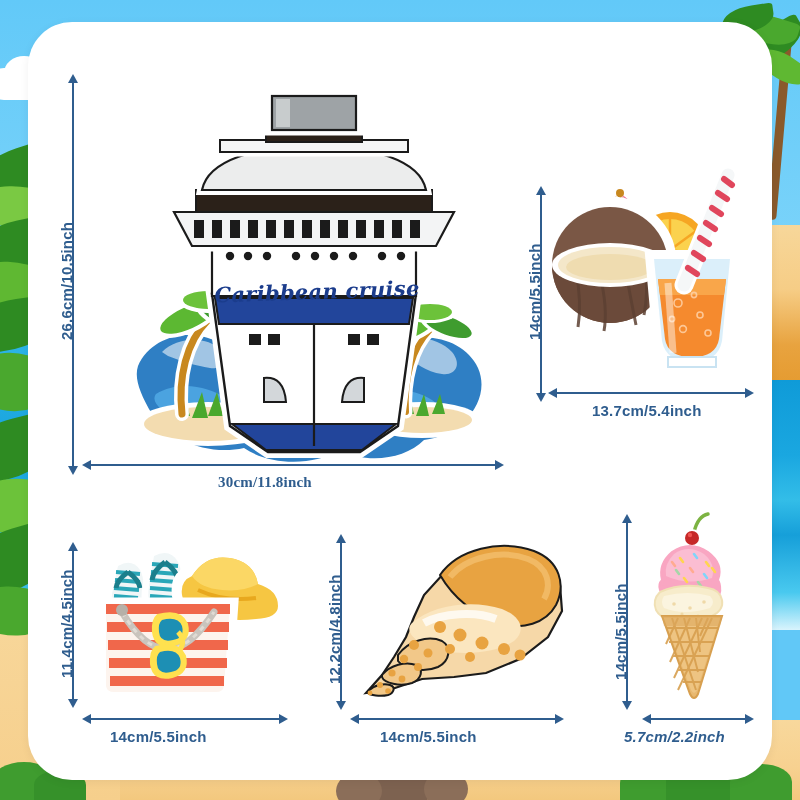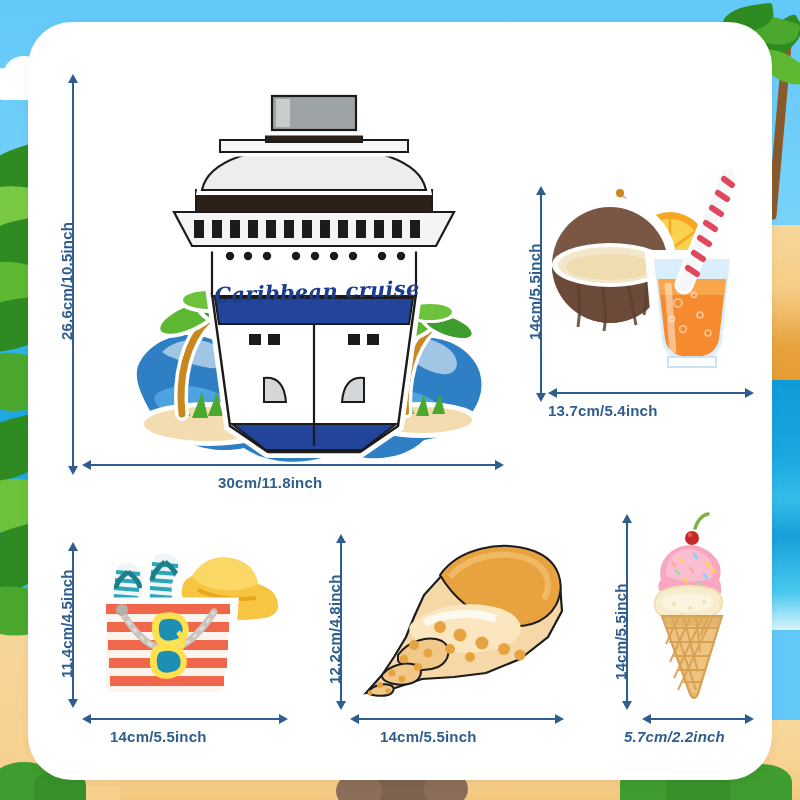--- a/index.html
+++ b/index.html
@@ -299,21 +299,21 @@
       </svg>
 
       
       <div class="ship-title">Caribbean cruise</div>
     </div>
 
     <div class="arrow-v" style="left:44px; top:60px; height:385px;"></div>
     <div class="dim-label vert" style="left:30px; top:318px;">26.6cm/10.5inch</div>
 
     <div class="arrow-h" style="left:62px; top:442px; width:406px;"></div>
-    <div class="dim-label" style="left:190px; top:452px;">30cm/11.8inch</div>
+    <div class="dim-label" style="left:190px; top:452px;font-family:Liberation Serif, serif;">30cm/11.8inch</div>
 
     <div class="item" style="left:500px; top:145px; width:216px; height:215px;">
       <svg viewBox="0 0 216 215" width="216" height="215">
 
         <path d="M46 62 L92 22 L138 62 Z" fill="#ffffff" stroke="#ffffff" stroke-width="8"></path>
         <path d="M50 60 L92 26 L134 60 Z" fill="#e8417f"></path>
         <path d="M74 40 L92 26 L92 60 L64 60 Z" fill="#f7efd4"></path>
         <path d="M110 44 L92 26 L92 60 L122 60 Z" fill="#f7efd4" opacity=".7"></path>
         <path d="M44 58 q-14 4 -10 14 q10 -2 16 -8 Z" fill="#e8417f" stroke="#ffffff" stroke-width="4"></path>
         <path d="M136 56 q14 4 10 14 q-10 -2 -16 -8 Z" fill="#e8417f" stroke="#ffffff" stroke-width="4"></path>
@@ -384,21 +384,21 @@
           <path d="M166 86 L175 92"></path>
           <path d="M160 101 L169 107"></path>
         </g>
       </svg>
     </div>
 
     <div class="arrow-v" style="left:512px; top:172px; height:200px;"></div>
     <div class="dim-label vert" style="left:498px; top:318px;">14cm/5.5inch</div>
 
     <div class="arrow-h" style="left:528px; top:370px; width:190px;"></div>
-    <div class="dim-label" style="left:520px; top:380px;">13.7cm/5.4inch</div>
+    <div class="dim-label" style="left:564px; top:380px;">13.7cm/5.4inch</div>
 
     <div class="item" style="left:58px; top:520px; width:200px; height:160px;">
       <svg viewBox="0 0 200 160" width="200" height="160">
 
         <g>
           <path d="M30 22 q16 -10 26 4 q8 14 0 44 q-8 16 -24 10 q-12 -6 -10 -28 Z" fill="#ffffff" stroke="#ffffff" stroke-width="7"></path>
           <path d="M32 24 q14 -8 22 4 q7 12 0 40 q-7 13 -20 8 q-10 -5 -8 -24 Z" fill="#f0f6f7"></path>
           <g stroke="#2aa7b8" stroke-width="4">
             <path d="M30 30 L54 32"></path>
               <path d="M29 38 L54 40"></path>

